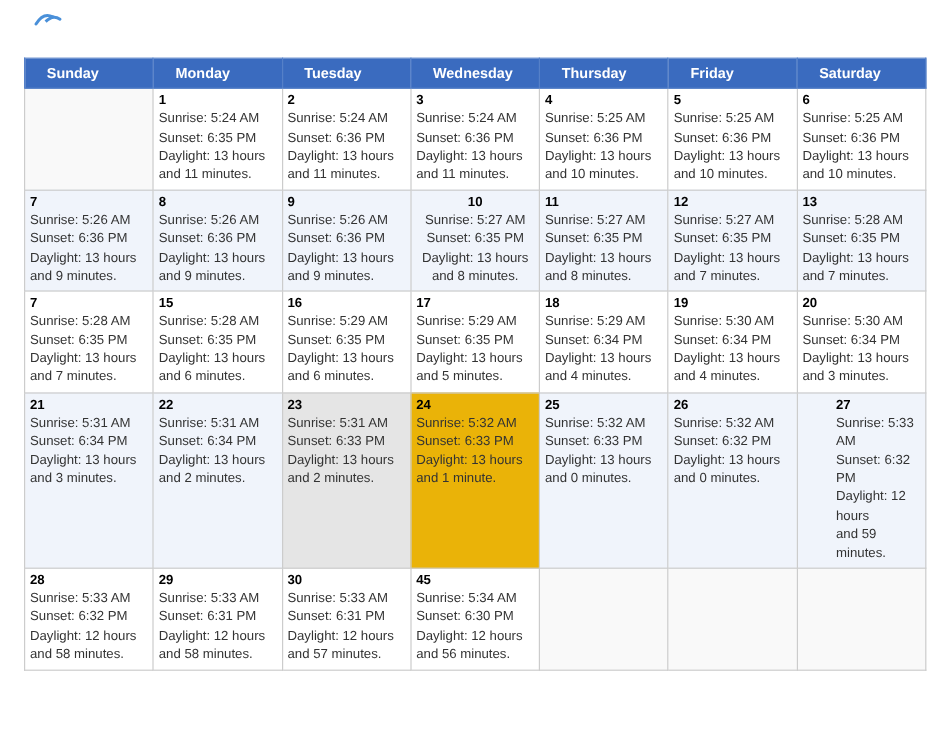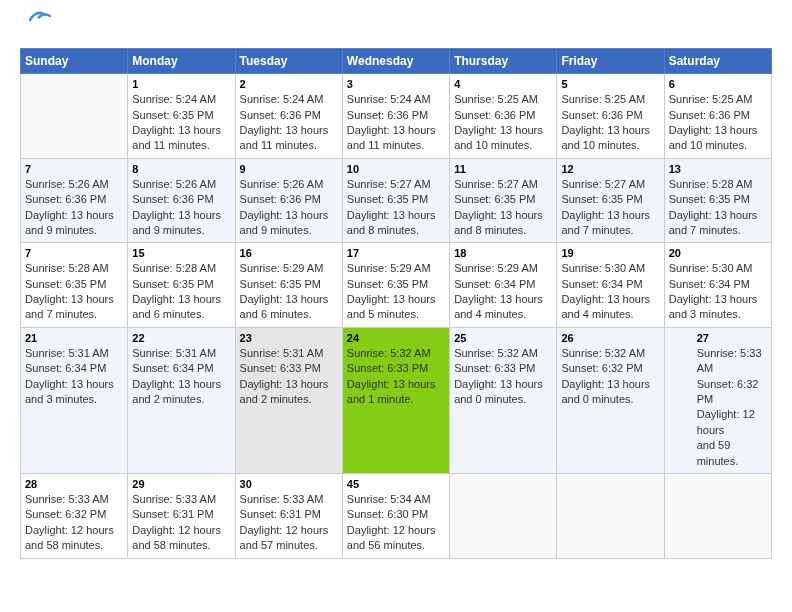--- a/index.html
+++ b/index.html
@@ -51,21 +51,21 @@
     table {
       width: 100%;
       border-collapse: collapse;
       table-layout: fixed;
     }
     thead tr th {
       background-color: #3a6bbf;
       color: #fff;
       font-size: 12px;
       font-weight: bold;
-      padding: 5px 4px;
+      padding: 5px 18px;
       text-align: left;
       border: 1px solid #5580c8;
     }
     tbody tr td {
       border: 1px solid #ccc;
       vertical-align: top;
       padding: 4px 4px 4px 4px;
       font-size: 9.5px;
       color: #333;
       background: #fff;
@@ -187,21 +187,21 @@
 Daylight: 13 hours
 and 9 minutes.</div>
           </td>
           <td style="background: rgb(240, 244, 251);">
             <span class="day-num">9</span>
             <div class="cell-content" style="white-space: pre-line;">Sunrise: 5:26 AM
 Sunset: 6:36 PM
 Daylight: 13 hours
 and 9 minutes.</div>
           </td>
-          <td style="background: rgb(240, 244, 251);">
+          <td style="background: rgb(240, 244, 251); text-align: center;">
             <span class="day-num">10</span>
             <div class="cell-content" style="white-space: pre-line;">Sunrise: 5:27 AM
 Sunset: 6:35 PM
 Daylight: 13 hours
 and 8 minutes.</div>
           </td>
           <td style="background: rgb(240, 244, 251);">
             <span class="day-num">11</span>
             <div class="cell-content" style="white-space: pre-line;">Sunrise: 5:27 AM
 Sunset: 6:35 PM
@@ -289,21 +289,21 @@
 Daylight: 13 hours
 and 2 minutes.</div>
           </td>
           <td style="background: #e5e5e5;">
             <span class="day-num">23</span>
             <div class="cell-content" style="white-space: pre-line;">Sunrise: 5:31 AM
 Sunset: 6:33 PM
 Daylight: 13 hours
 and 2 minutes.</div>
           </td>
-          <td style="background: #84cc16;">
+          <td style="background: #eab308;">
             <span class="day-num">24</span>
             <div class="cell-content" style="white-space: pre-line;">Sunrise: 5:32 AM
 Sunset: 6:33 PM
 Daylight: 13 hours
 and 1 minute.</div>
           </td>
           <td style="background: rgb(240, 244, 251);">
             <span class="day-num">25</span>
             <div class="cell-content" style="white-space: pre-line;">Sunrise: 5:32 AM
 Sunset: 6:33 PM

